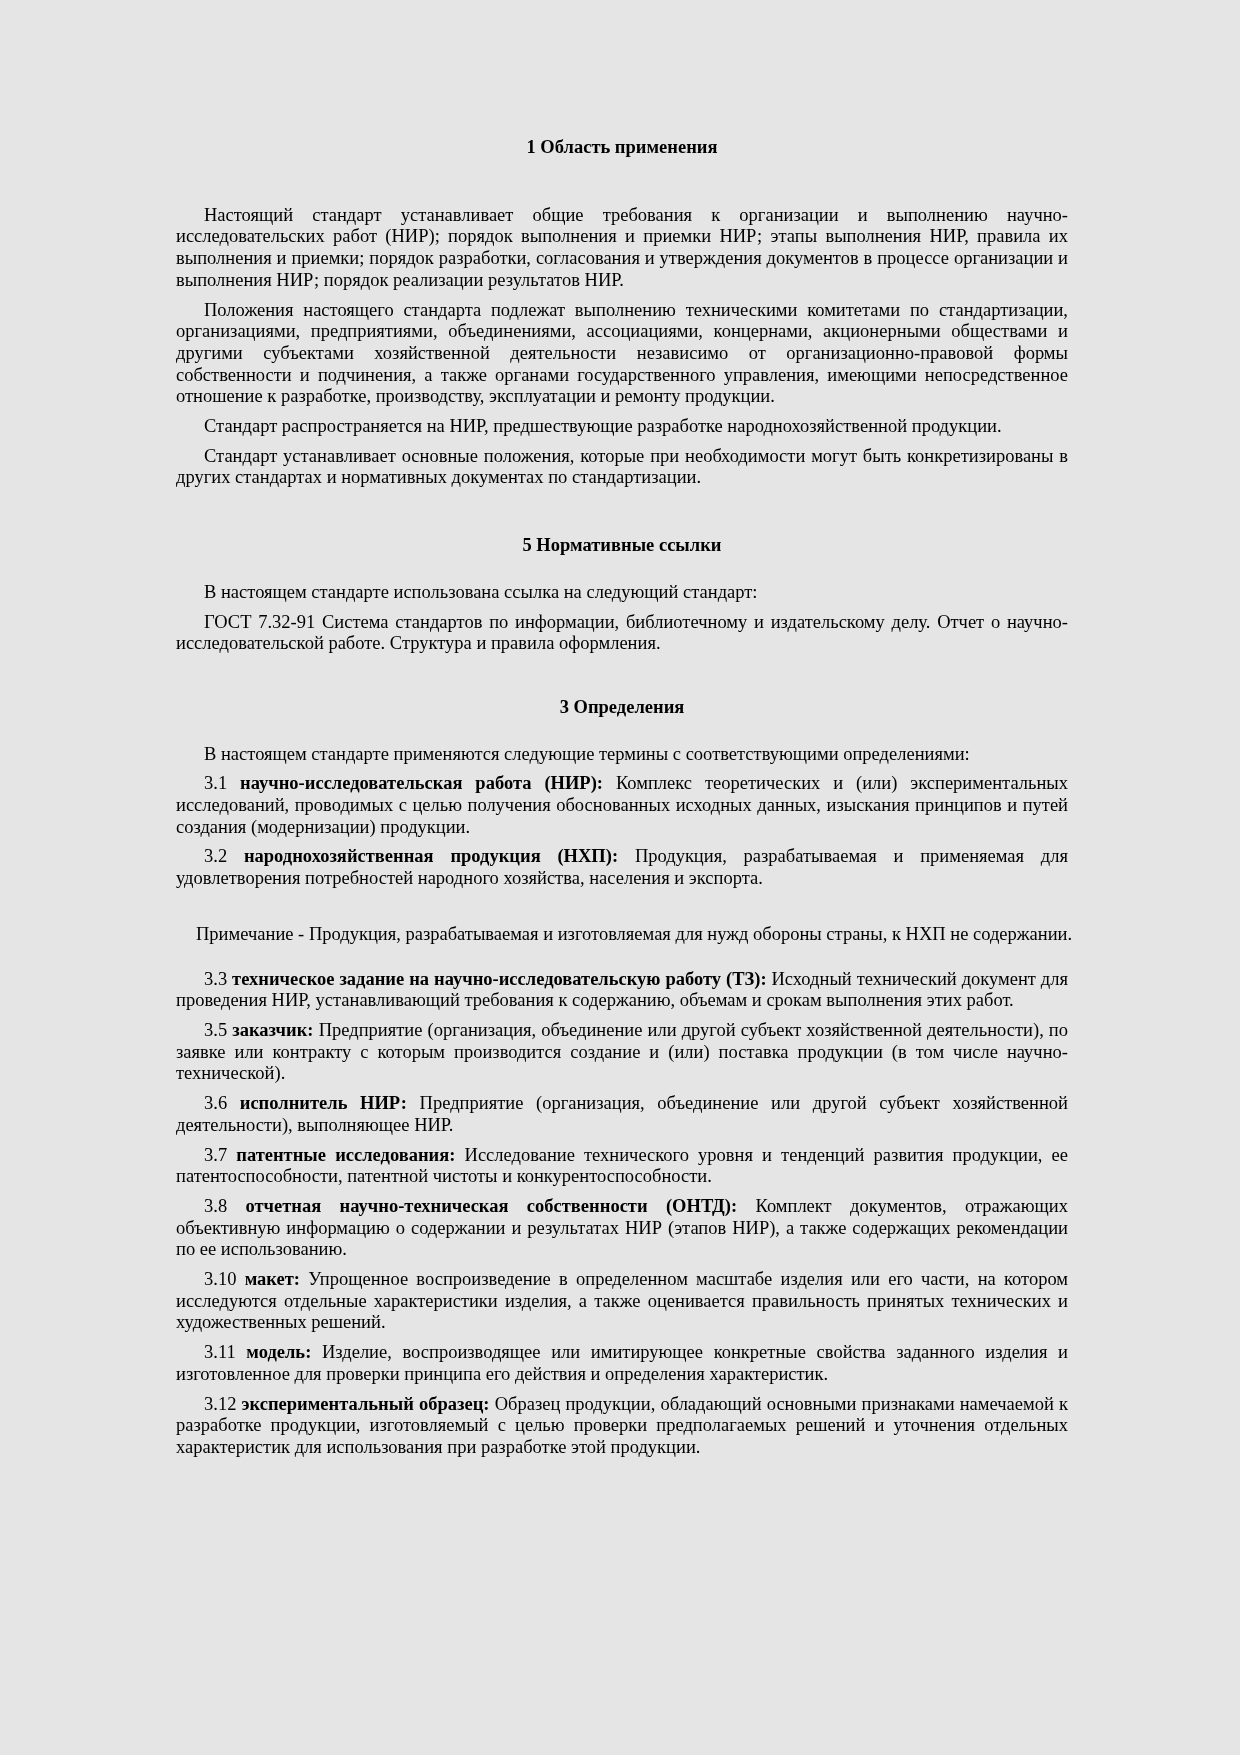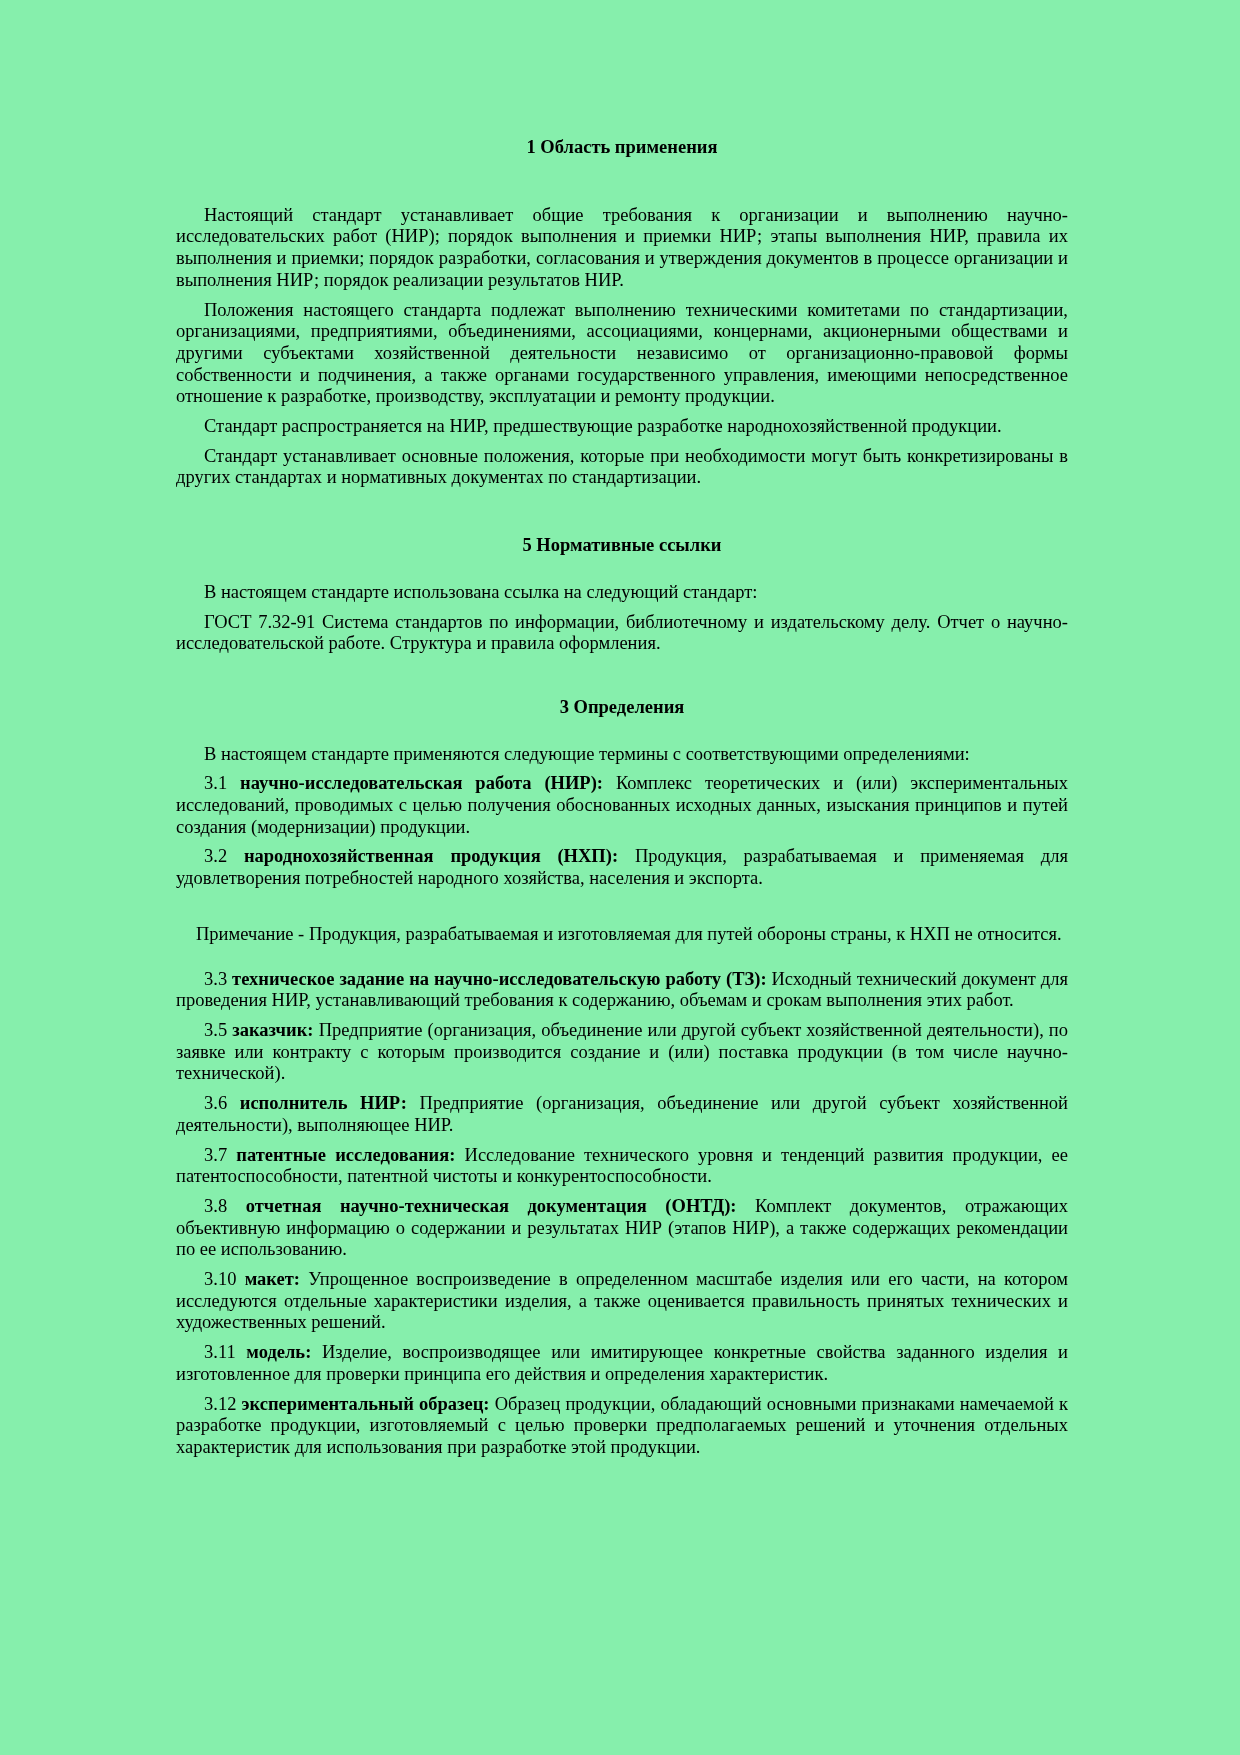--- a/index.html
+++ b/index.html
@@ -6,21 +6,21 @@
     margin: 0;
     padding: 0;
     background: #ffffff;
   }
   .page {
     position: relative;
     width: 1240px;
     height: 1755px;
     box-sizing: border-box;
     padding: 130px 164px 0 168px;
-    background: #86efac;
+    background: #e5e5e5;
     color: #000000;
     font-family: "Liberation Serif", "DejaVu Serif", serif;
     font-size: 18.5px;
     line-height: 21.7px;
     text-align: justify;
     overflow: hidden;
   }
   .heading {
     font-size: 18.5px;
     font-weight: bold;
@@ -58,32 +58,32 @@
   <p class="para">ГОСТ 7.32-91 Система стандартов по информации, библиотечному и издательскому делу. Отчет о научно-исследовательской работе. Структура и правила оформления.</p>
 
   <h2 class="heading h-last">3 Определения</h2>
 
   <p class="para">В настоящем стандарте применяются следующие термины с соответствующими определениями:</p>
 
   <p class="para"><span>3.1</span> <span class="b">научно-исследовательская работа (НИР):</span> <span>Комплекс теоретических и (или) экспериментальных исследований, проводимых с целью получения обоснованных исходных данных, изыскания принципов и путей создания (модернизации) продукции.</span></p>
 
   <p class="para"><span>3.2</span> <span class="b">народнохозяйственная продукция (НХП):</span> <span>Продукция, разрабатываемая и применяемая для удовлетворения потребностей народного хозяйства, населения и экспорта.</span></p>
 
-  <p class="para note">Примечание - Продукция, разрабатываемая и изготовляемая для путей обороны страны, к НХП не относится.</p>
+  <p class="para note">Примечание - Продукция, разрабатываемая и изготовляемая для нужд обороны страны, к НХП не содержании.</p>
 
   <p class="para"><span>3.3</span> <span class="b">техническое задание на научно-исследовательскую работу (ТЗ):</span> <span>Исходный технический документ для проведения НИР, устанавливающий требования к содержанию, объемам и срокам выполнения этих работ.</span></p>
 
 
   <p class="para"><span>3.5</span> <span class="b">заказчик:</span> <span>Предприятие (организация, объединение или другой субъект хозяйственной деятельности), по заявке или контракту с которым производится создание и (или) поставка продукции (в том числе научно-технической).</span></p>
 
   <p class="para"><span>3.6</span> <span class="b">исполнитель НИР:</span> <span>Предприятие (организация, объединение или другой субъект хозяйственной деятельности), выполняющее НИР.</span></p>
 
   <p class="para"><span>3.7</span> <span class="b">патентные исследования:</span> <span>Исследование технического уровня и тенденций развития продукции, ее патентоспособности, патентной чистоты и конкурентоспособности.</span></p>
 
-  <p class="para"><span>3.8</span> <span class="b">отчетная научно-техническая документация (ОНТД):</span> <span>Комплект документов, отражающих объективную информацию о содержании и результатах НИР (этапов НИР), а также содержащих рекомендации по ее использованию.</span></p>
+  <p class="para"><span>3.8</span> <span class="b">отчетная научно-техническая собственности (ОНТД):</span> <span>Комплект документов, отражающих объективную информацию о содержании и результатах НИР (этапов НИР), а также содержащих рекомендации по ее использованию.</span></p>
 
 
   <p class="para"><span>3.10</span> <span class="b">макет:</span> <span>Упрощенное воспроизведение в определенном масштабе изделия или его части, на котором исследуются отдельные характеристики изделия, а также оценивается правильность принятых технических и художественных решений.</span></p>
 
   <p class="para"><span>3.11</span> <span class="b">модель:</span> <span>Изделие, воспроизводящее или имитирующее конкретные свойства заданного изделия и изготовленное для проверки принципа его действия и определения характеристик.</span></p>
 
   <p class="para"><span>3.12</span> <span class="b">экспериментальный образец:</span> <span>Образец продукции, обладающий основными признаками намечаемой к разработке продукции, изготовляемый с целью проверки предполагаемых решений и уточнения отдельных характеристик для использования при разработке этой продукции.</span></p>
 
 </div>
 

